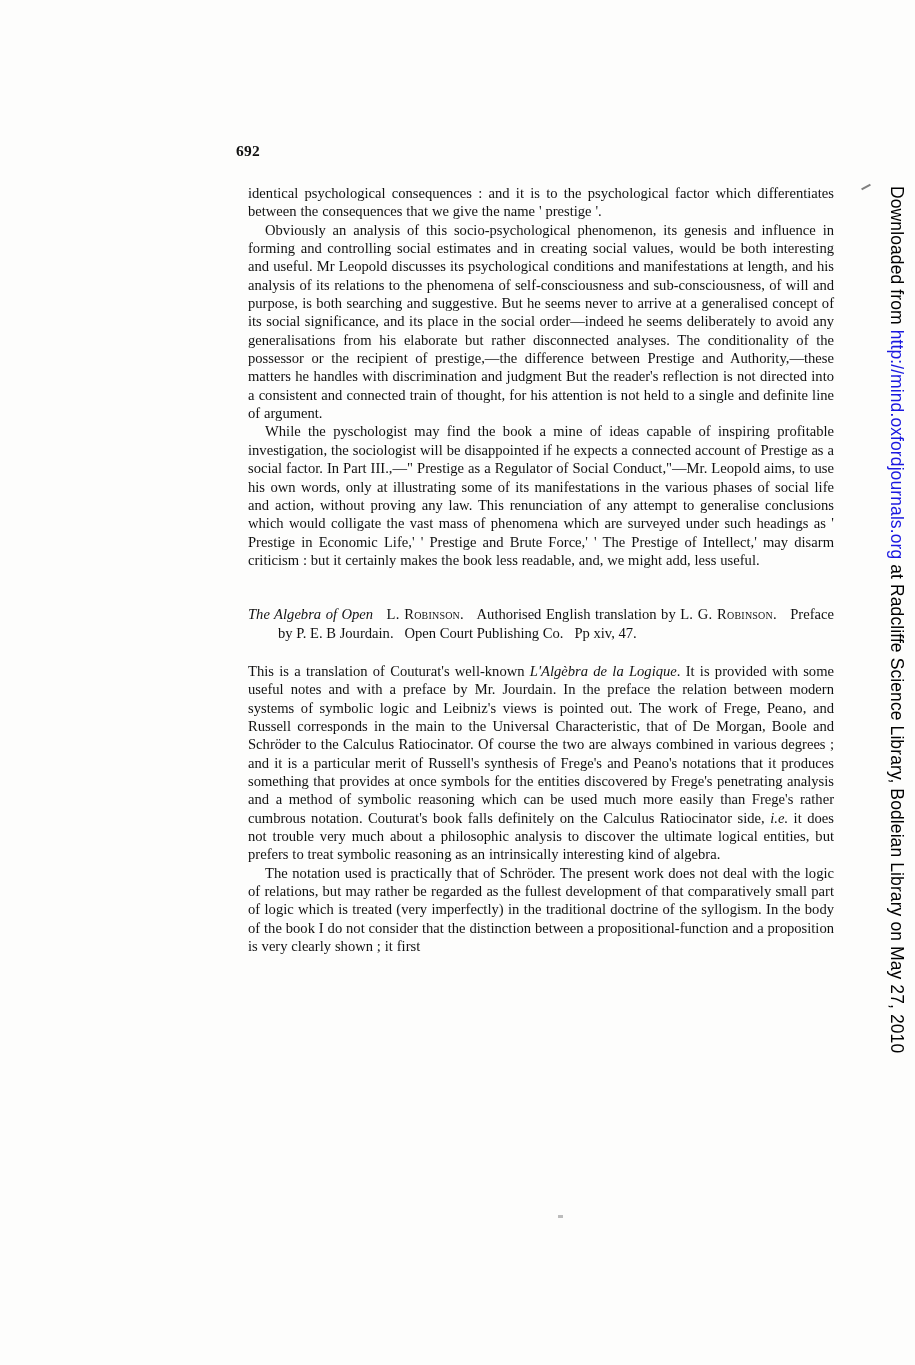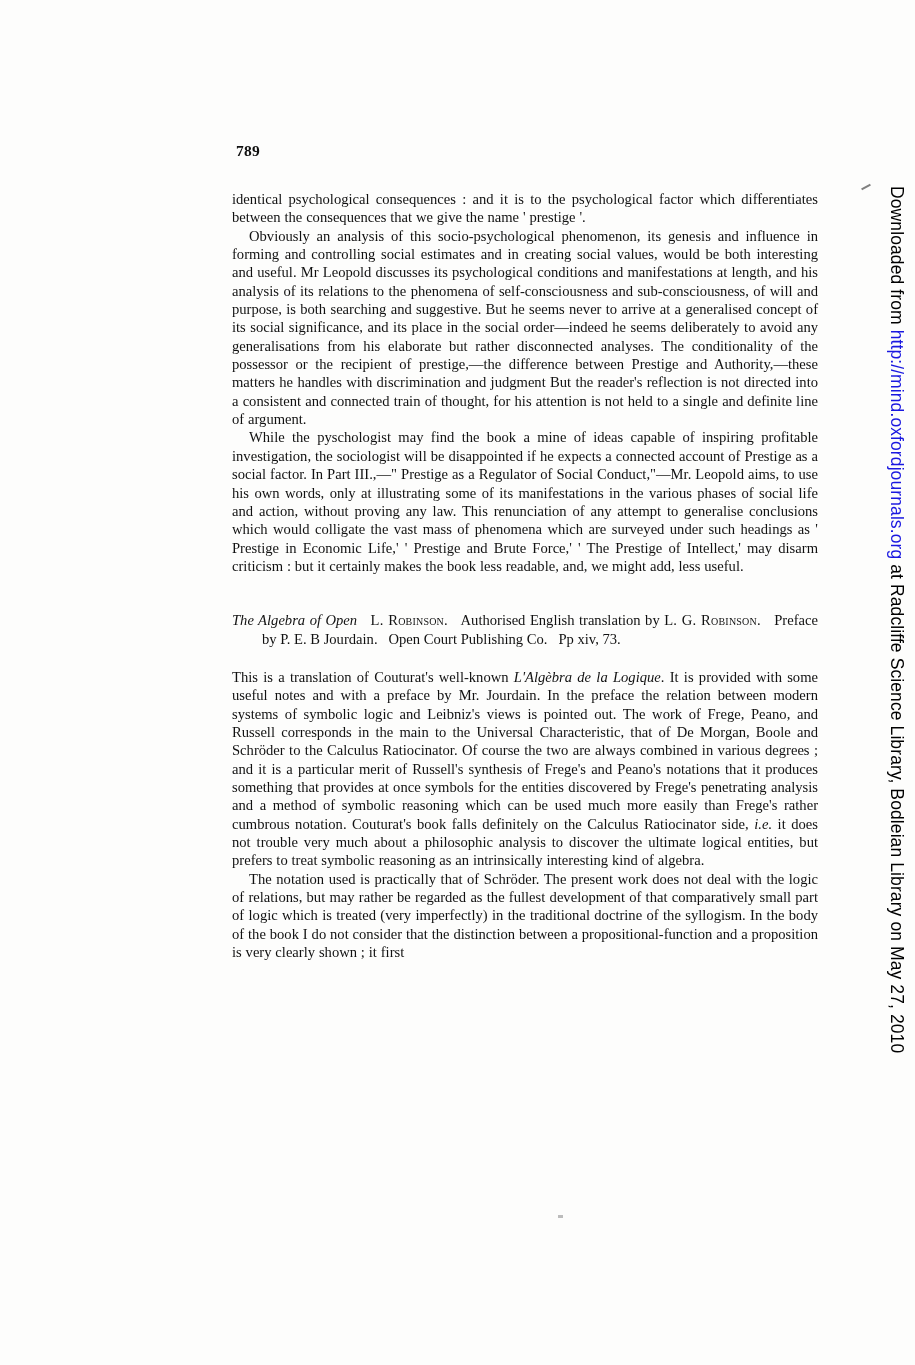--- a/index.html
+++ b/index.html
@@ -46,24 +46,23 @@
     font-size: 14px;
     font-weight: bold;
     letter-spacing: 1.6px;
     padding-left: 14px;
     box-sizing: border-box;
   }
 
   
   .column {
     position: absolute;
-    left: 232px;
+    left: 248px;
     top: 184px;
     width: 586px;
-    margin-top: 6px;
   }
 
   p.body-par {
     margin: 0;
     font-size: 14.6px;
     line-height: 18.35px;
     text-align: justify;
     text-justify: inter-word;
     word-spacing: 0.2px;
     hyphens: none;
@@ -150,39 +149,39 @@
     background: #9a9a9a;
     opacity: .65;
   }
 </style>
 </head>
 <body>
 
 <div class="page">
 
   <div class="running-head">
-    <span class="folio">789</span>
+    <span class="folio">692</span>
   </div>
 
   <div class="column">
 
     <p class="body-par">identical psychological consequences : and it is to the psychological factor which differentiates between the consequences that we give the name ' prestige '.</p>
     <p class="body-par indent">Obviously an analysis of this socio-psychological phenomenon, its genesis and influence in forming and controlling social estimates and in creating social values, would be both interesting and useful. Mr Leopold discusses its psychological conditions and manifestations at length, and his analysis of its relations to the phenomena of self-consciousness and sub-consciousness, of will and purpose, is both searching and suggestive. But he seems never to arrive at a generalised concept of its social significance, and its place in the social order—indeed he seems deliberately to avoid any generalisations from his elaborate but rather disconnected analyses. The conditionality of the possessor or the recipient of prestige,—the difference between Prestige and Authority,—these matters he handles with discrimination and judgment But the reader's reflection is not directed into a consistent and connected train of thought, for his attention is not held to a single and definite line of argument.</p>
     <p class="body-par indent">While the pyschologist may find the book a mine of ideas capable of inspiring profitable investigation, the sociologist will be disappointed if he expects a connected account of Prestige as a social factor. In Part III.,—" Prestige as a Regulator of Social Conduct,"—Mr. Leopold aims, to use his own words, only at illustrating some of its manifestations in the various phases of social life and action, without proving any law. This renunciation of any attempt to generalise conclusions which would colligate the vast mass of phenomena which are surveyed under such headings as ' Prestige in Economic Life,' ' Prestige and Brute Force,' ' The Prestige of Intellect,' may disarm criticism : but it certainly makes the book less readable, and, we might add, less useful.</p>
 
 
     <p class="book-entry">
       <span class="title">The Algebra of Open</span>&nbsp;&nbsp;
       <span class="smallcaps">L. Robinson.</span>&nbsp;&nbsp;
       <span>Authorised English translation</span>
       <span>by</span>
       <span class="smallcaps">L. G. Robinson.</span>&nbsp;&nbsp;
       <span>Preface by P. E. B Jourdain.</span>&nbsp;&nbsp;
       <span>Open Court Publishing Co.</span>&nbsp;&nbsp;
-      <span>Pp xiv, 73.</span>
+      <span>Pp xiv, 47.</span>
     </p>
 
     <p class="body-par after-entry">This is a translation of Couturat's well-known <em class="it">L'Algèbra de la Logique</em>. It is provided with some useful notes and with a preface by Mr. Jourdain. In the preface the relation between modern systems of symbolic logic and Leibniz's views is pointed out. The work of Frege, Peano, and Russell corresponds in the main to the Universal Characteristic, that of De Morgan, Boole and Schröder to the Calculus Ratiocinator. Of course the two are always combined in various degrees ; and it is a particular merit of Russell's synthesis of Frege's and Peano's notations that it produces something that provides at once symbols for the entities discovered by Frege's penetrating analysis and a method of symbolic reasoning which can be used much more easily than Frege's rather cumbrous notation. Couturat's book falls definitely on the Calculus Ratiocinator side, <em class="it">i.e.</em> it does not trouble very much about a philosophic analysis to discover the ultimate logical entities, but prefers to treat symbolic reasoning as an intrinsically interesting kind of algebra.</p>
     <p class="body-par indent">The notation used is practically that of Schröder. The present work does not deal with the logic of relations, but may rather be regarded as the fullest development of that comparatively small part of logic which is treated (very imperfectly) in the traditional doctrine of the syllogism. In the body of the book I do not consider that the distinction between a propositional-function and a proposition is very clearly shown ; it first</p>
 
   </div>
 
   <div class="tick-mark"></div>
 
   <div class="watermark">

